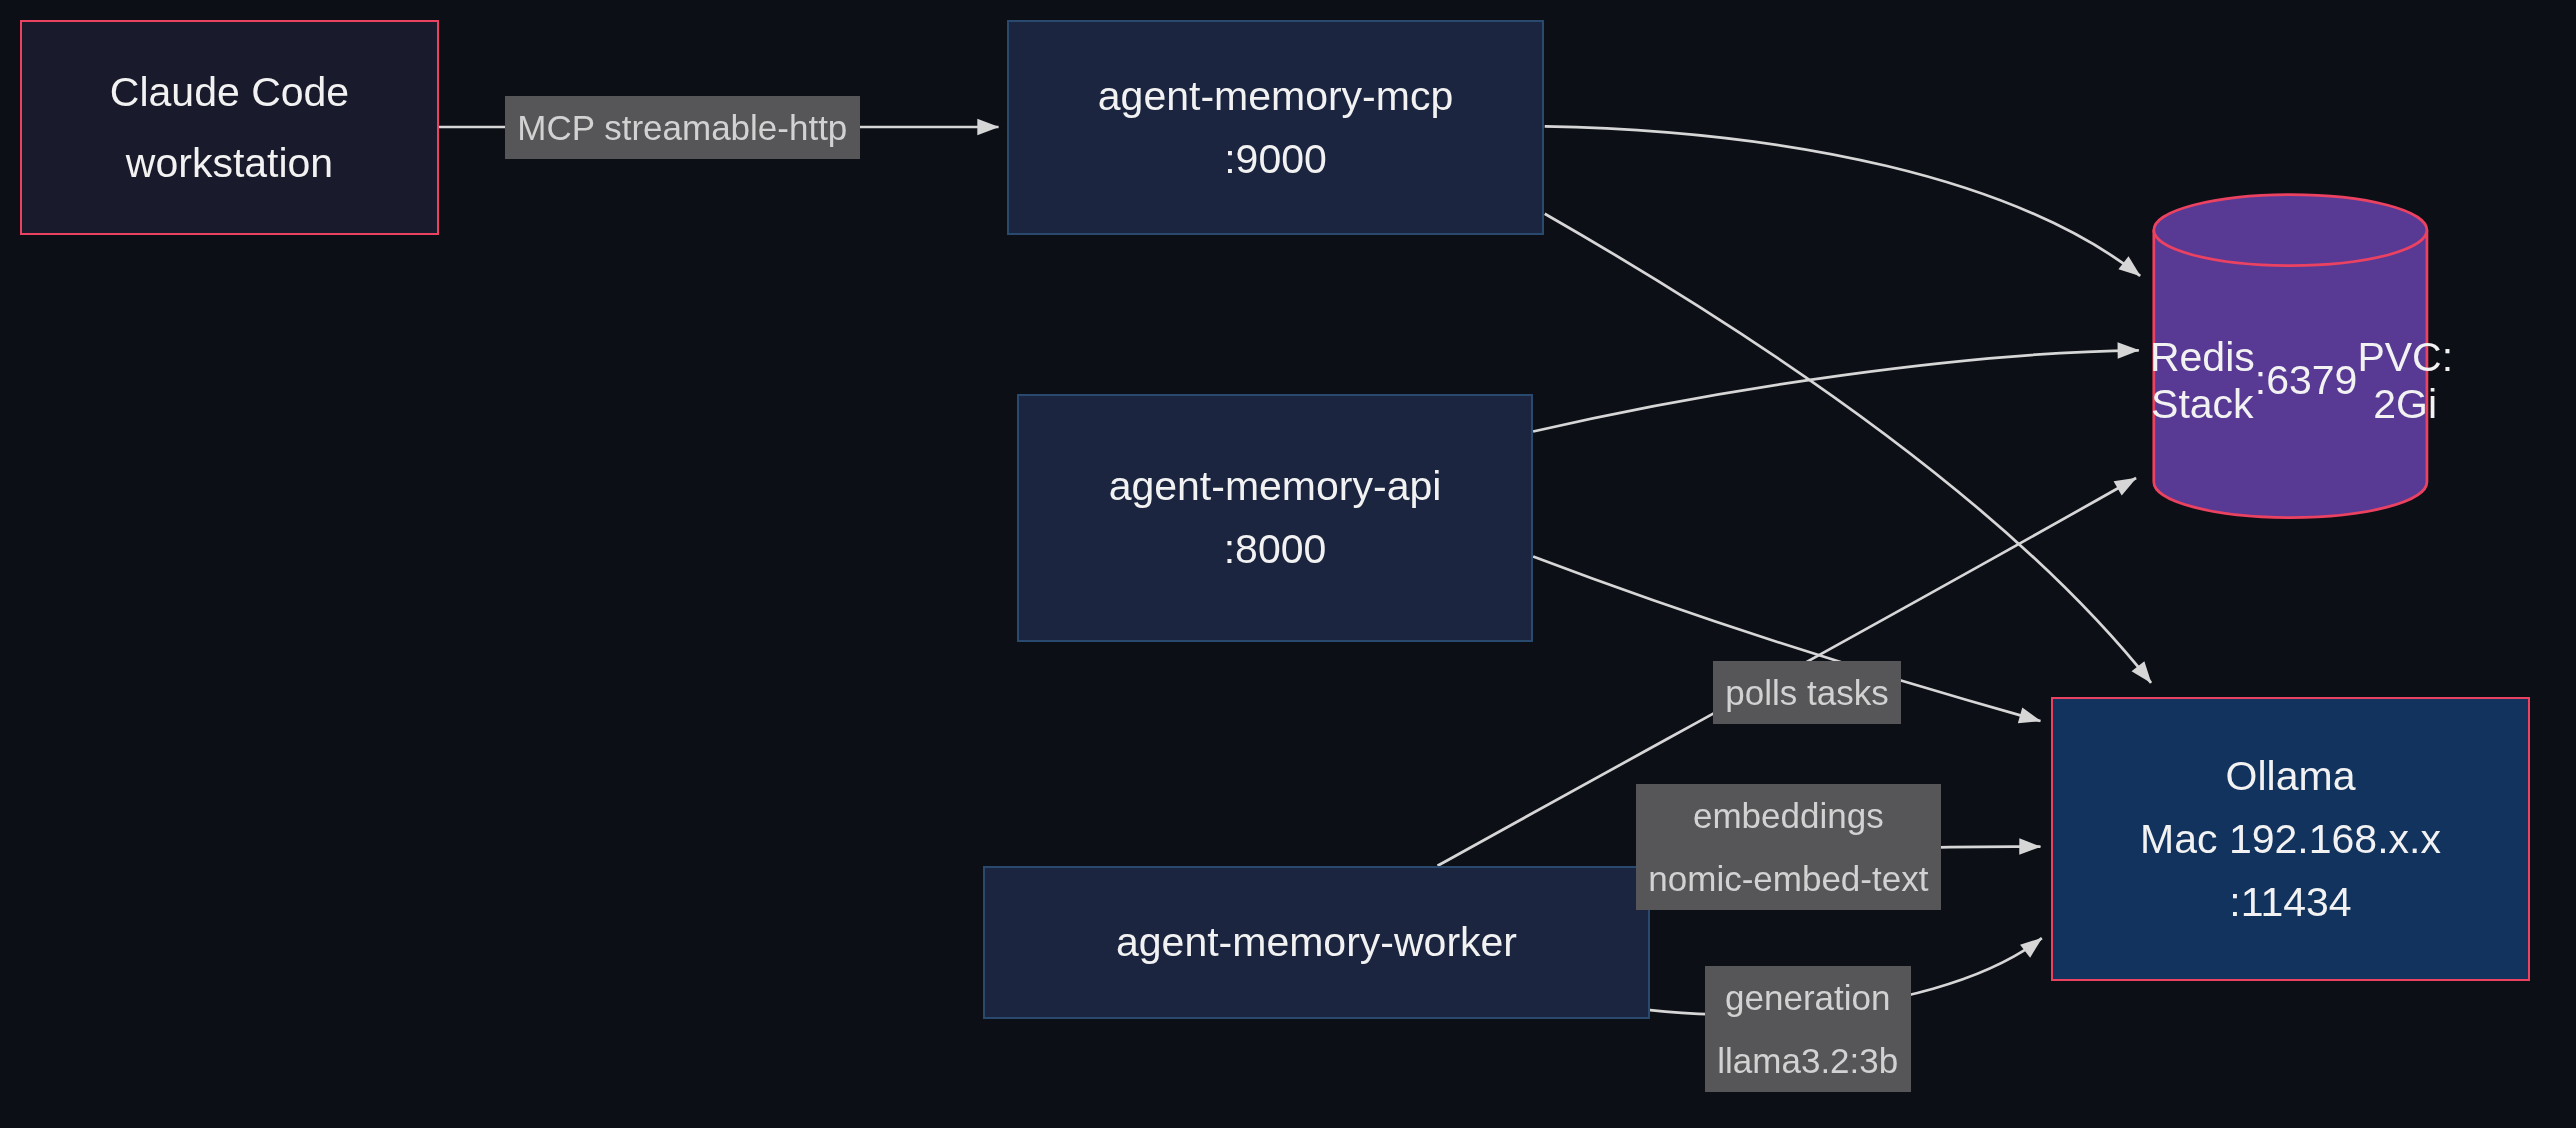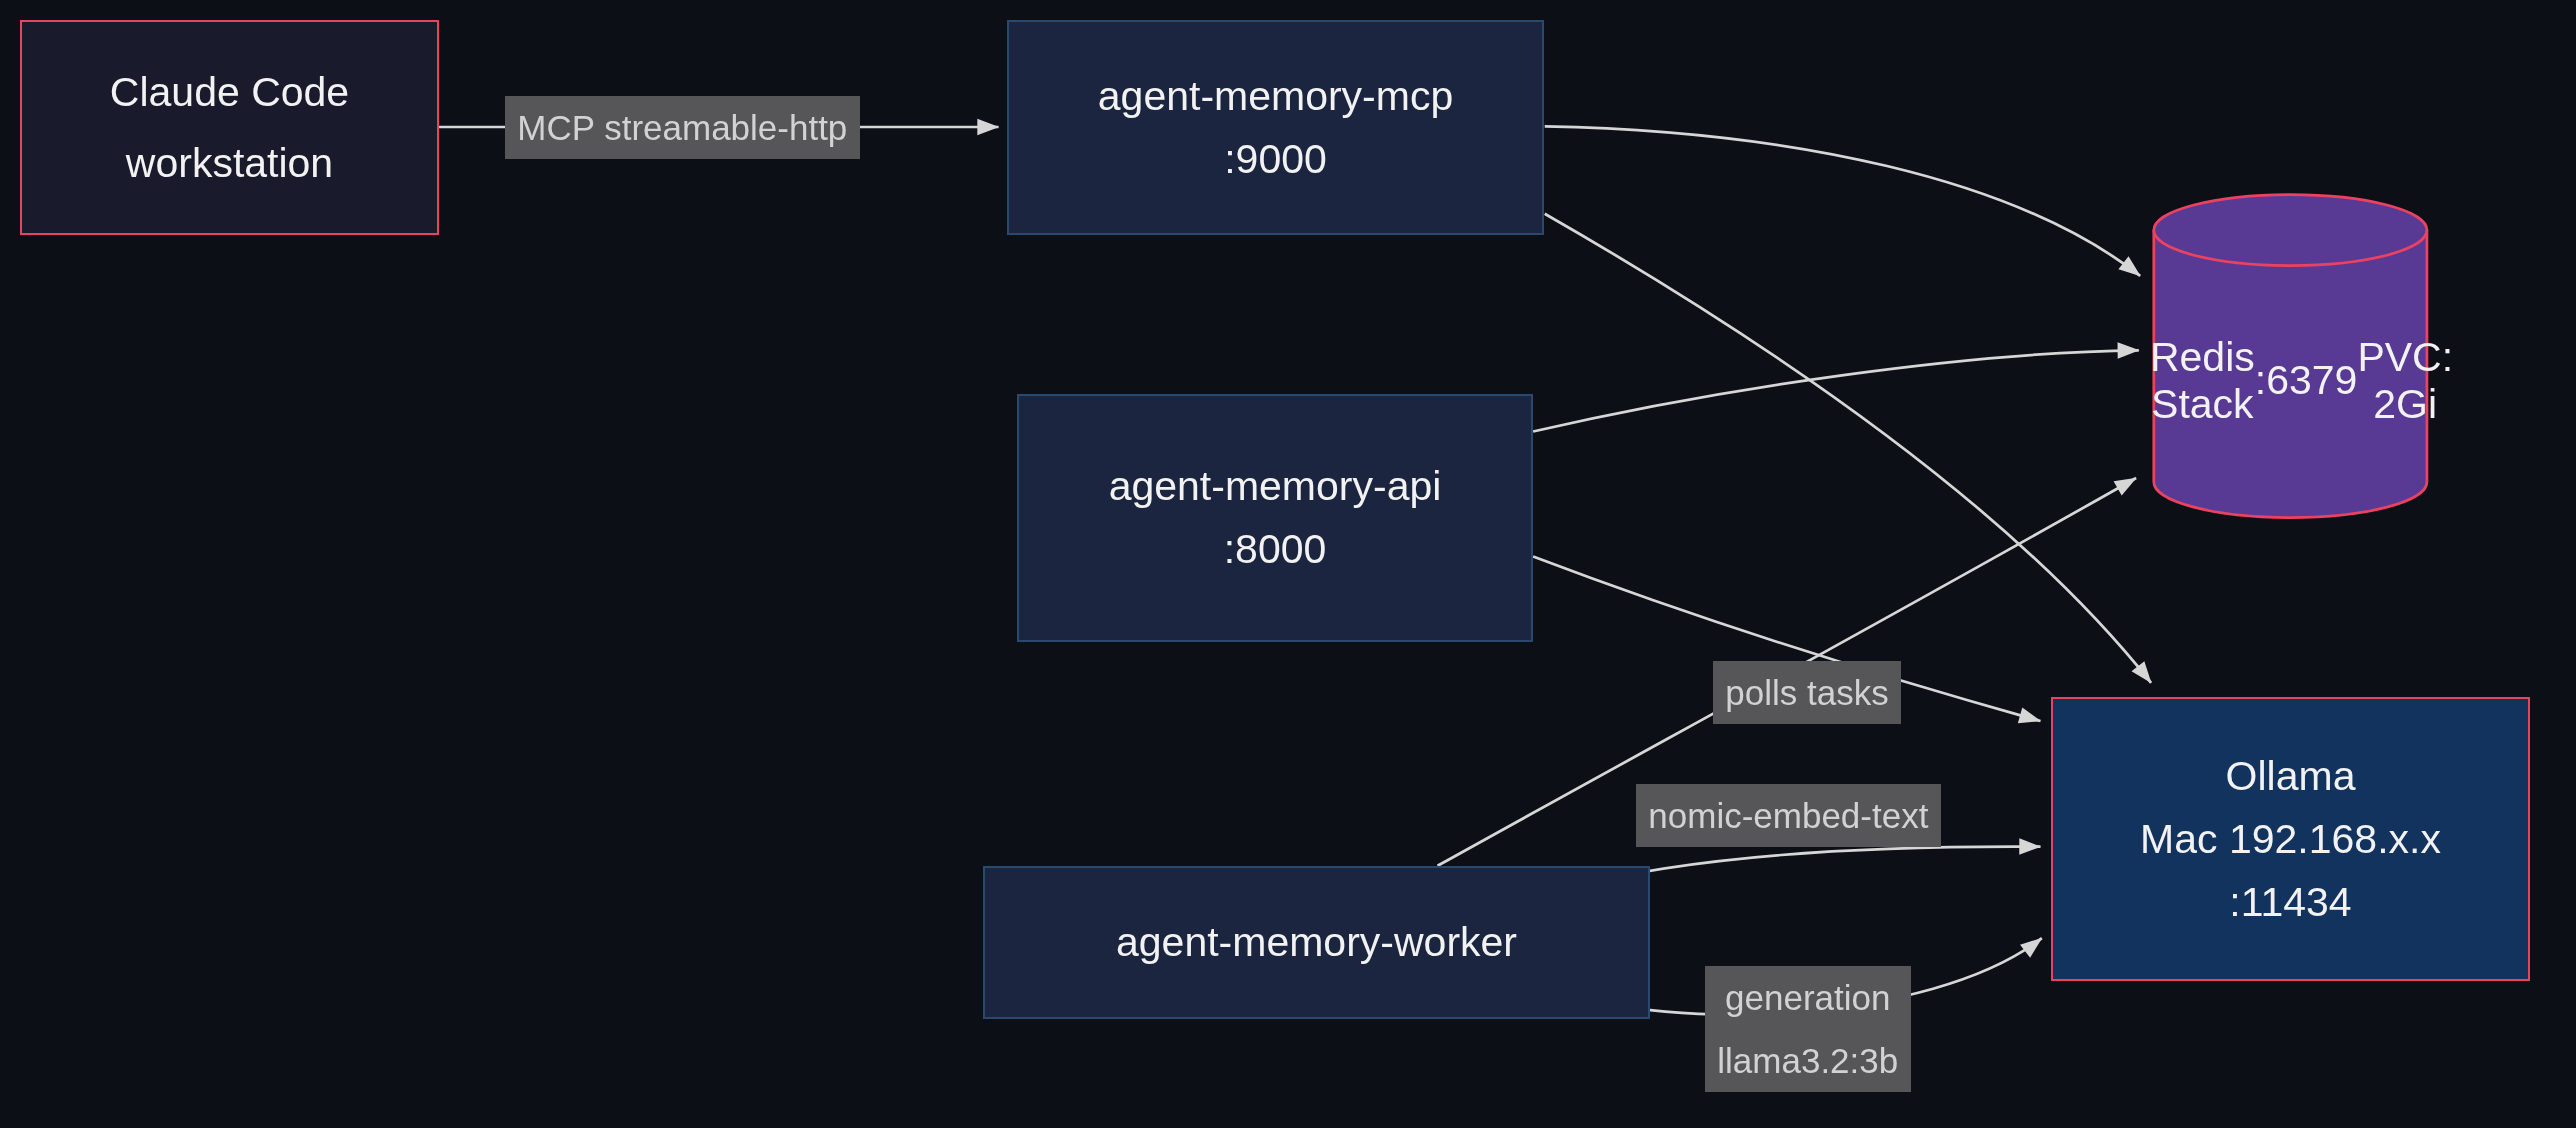--- a/index.html
+++ b/index.html
@@ -95,20 +95,21 @@
 
 <div class="elabel" style="left:505px;top:96px;">
   <div class="line">MCP streamable-http</div>
 </div>
 
 <div class="elabel" style="left:1713px;top:661px;">
   <div class="line">polls tasks</div>
 </div>
 
 <div class="elabel" style="left:1636px;top:784px;">
+  <div class="line">embeddings</div>
   <div class="line">nomic-embed-text</div>
 </div>
 
 <div class="elabel" style="left:1705px;top:966px;">
   <div class="line">generation</div>
   <div class="line">llama3.2:3b</div>
 </div>
 
 
 </body></html>

